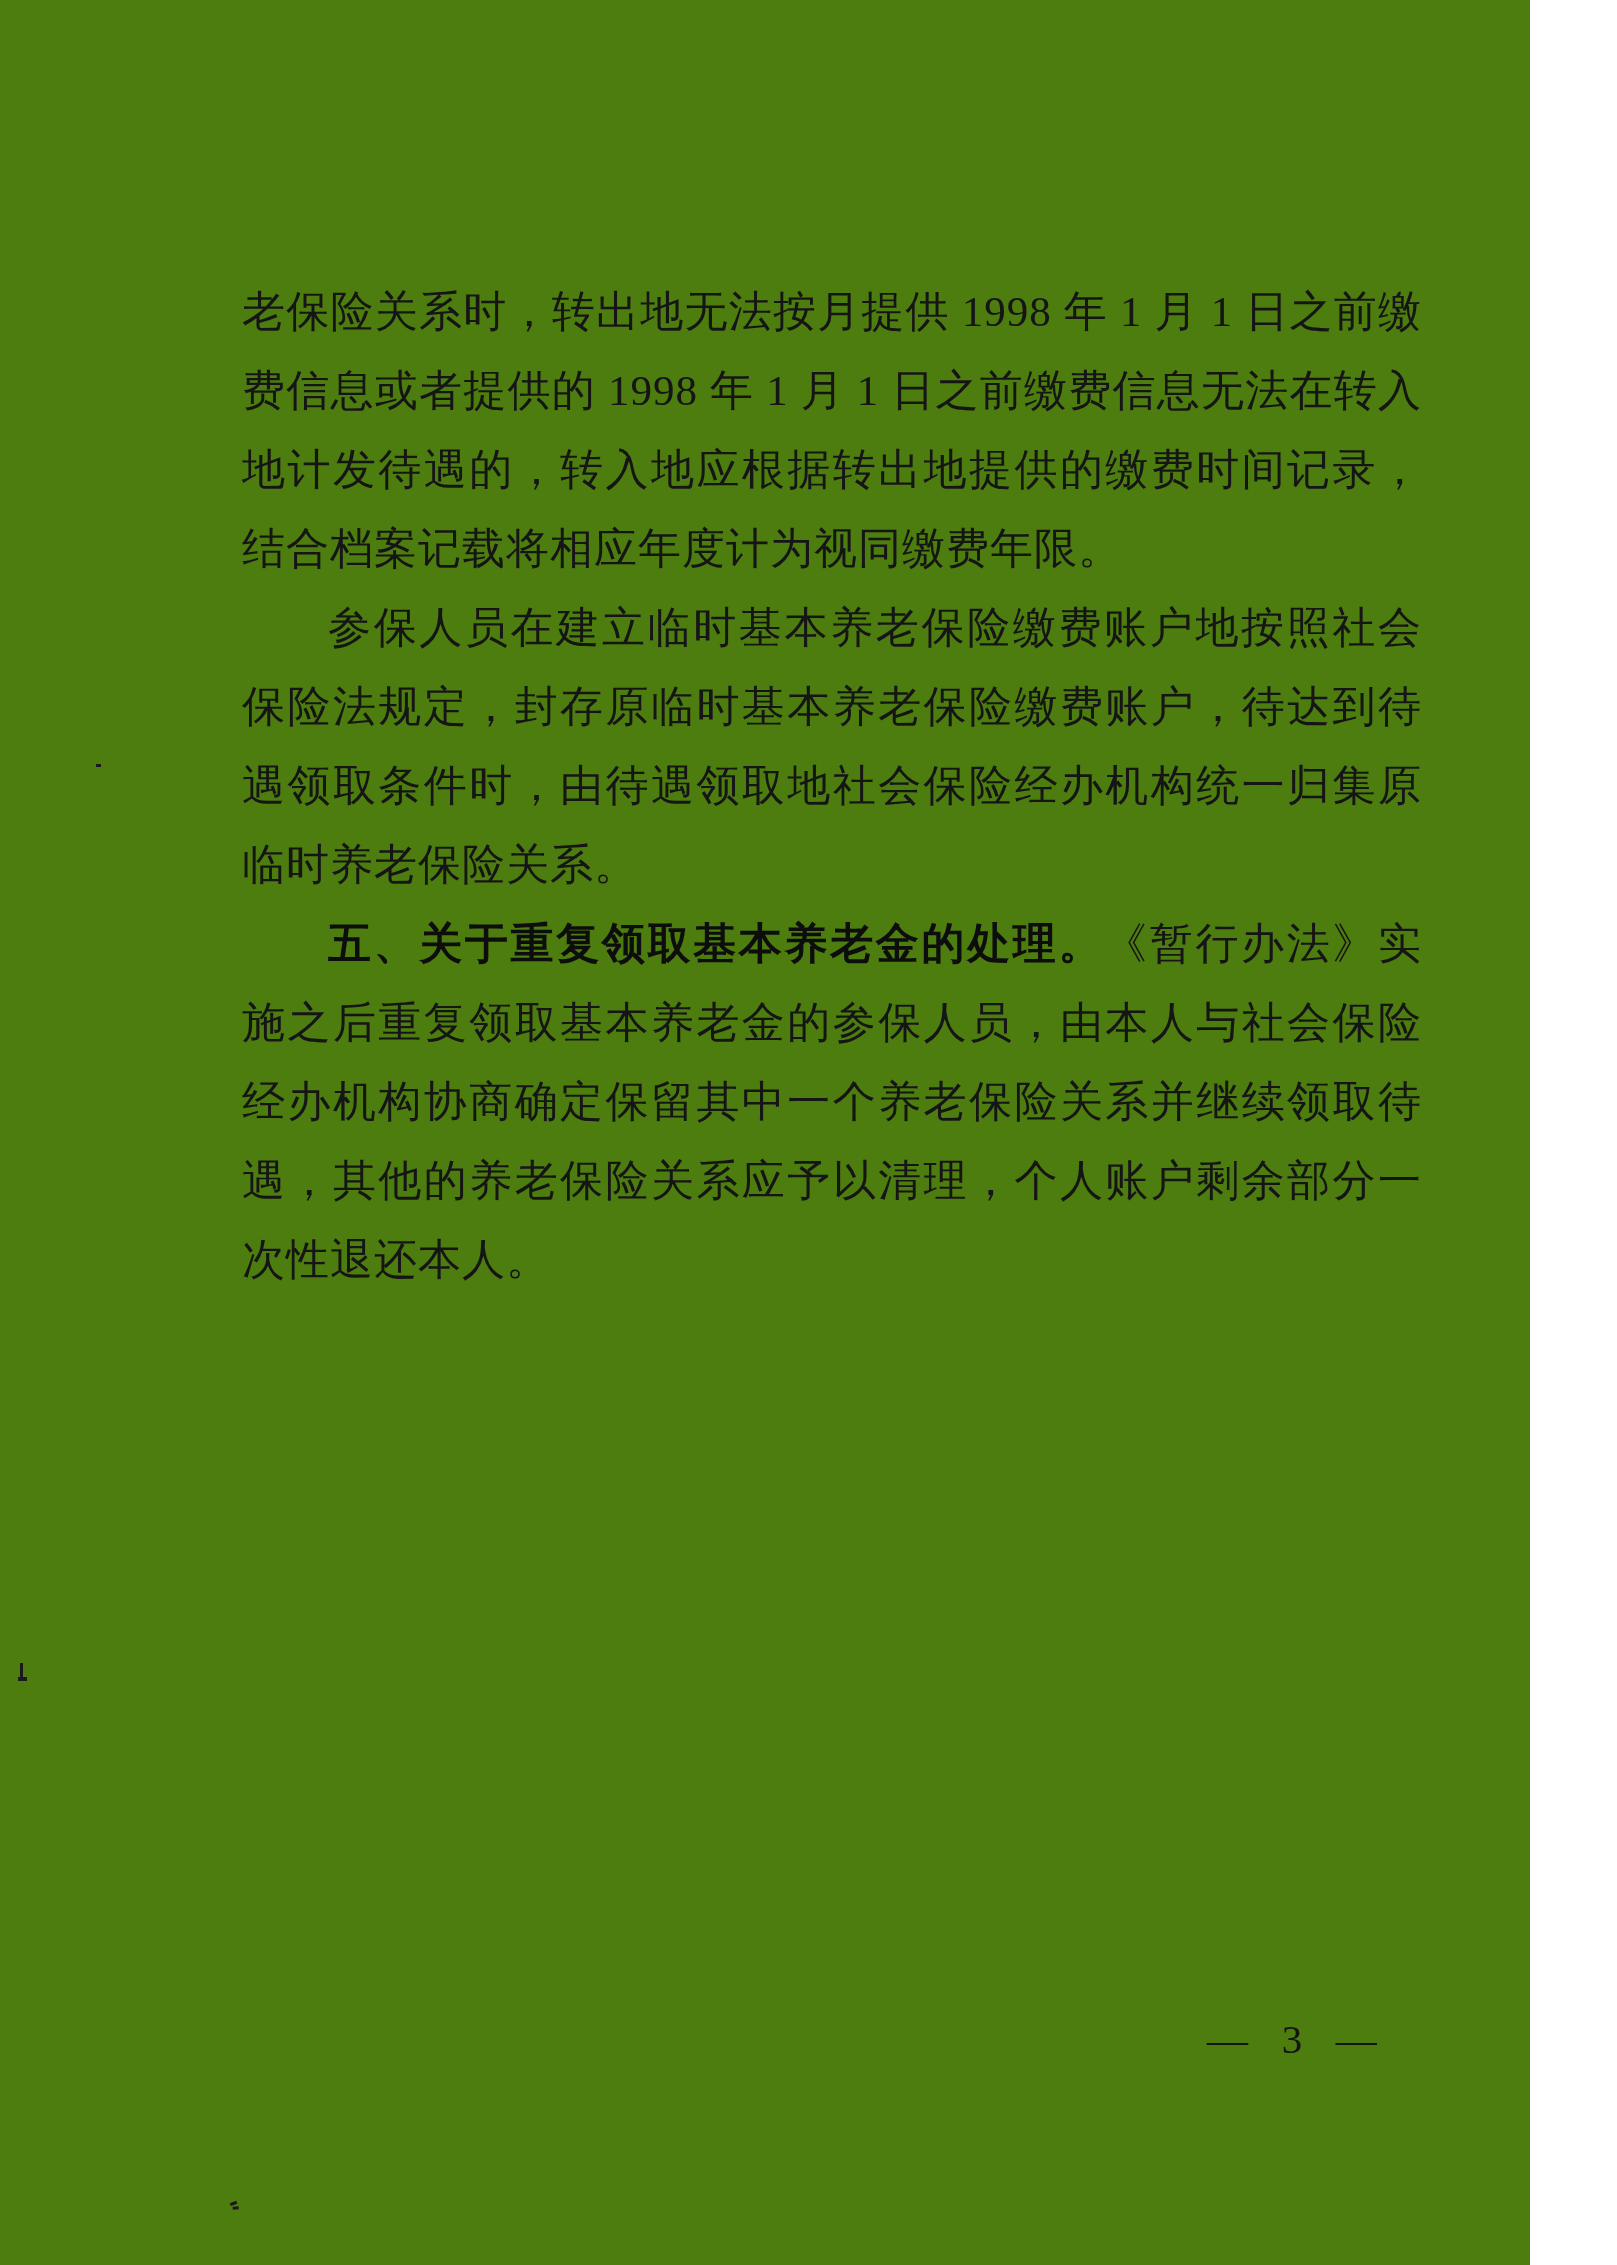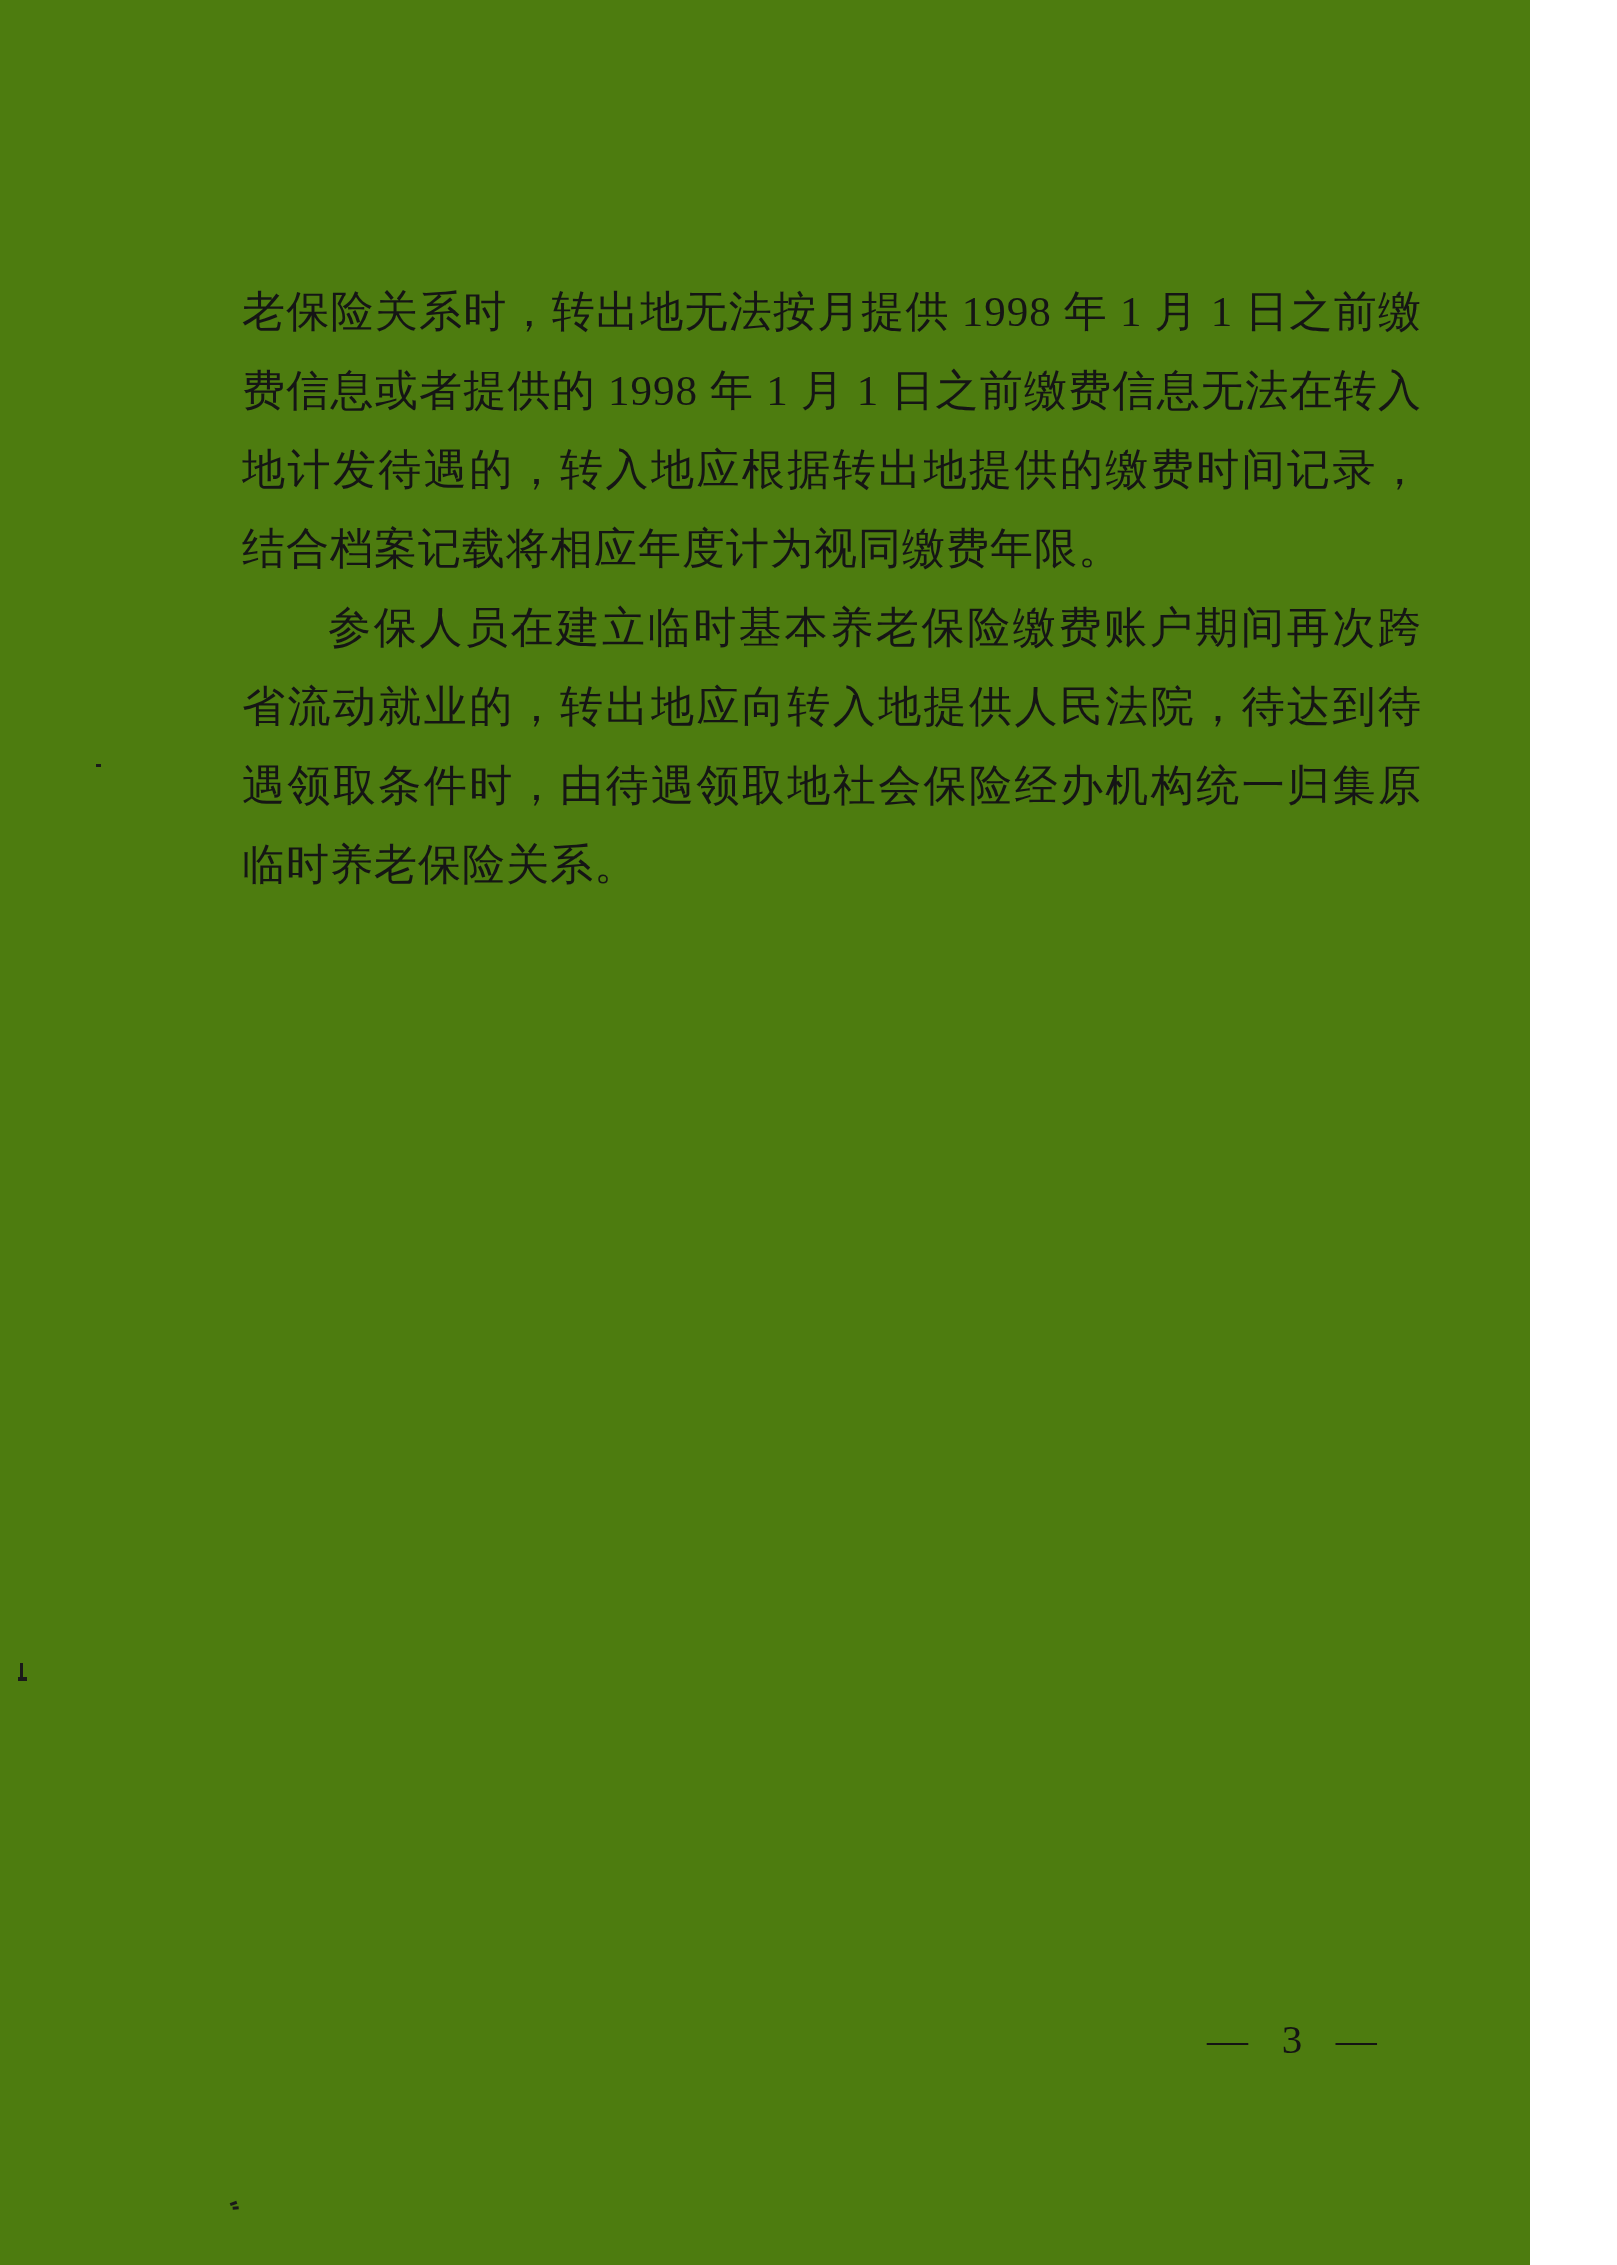--- a/index.html
+++ b/index.html
@@ -95,20 +95,21 @@
     background: #1a1a1a;
     transform: rotate(15deg);
   }
 </style>
 </head>
 <body>
 
 <div class="page">
   <div class="doc-body">
       <p class="para"><span class="seg">老保险关系时，转出地无法按月提供 1998 年 1 月 1 日之前缴费信息或者提供的 1998 年 1 月 1 日之前缴费信息无法在转入地计发待遇的，转入地应根据转出地提供的缴费时间记录，结合档案记载将相应年度计为视同缴费年限。</span></p>
-      <p class="para indent"><span class="seg">参保人员在建立临时基本养老保险缴费账户期间再次跨省流动就业的，转出地应向转入地提供人民法院，待达到待遇领取条件时，由待遇领取地社会保险经办机构统一归集原临时养老保险关系。</span></p>
+      <p class="para indent"><span class="seg">参保人员在建立临时基本养老保险缴费账户地按照社会保险法规定，封存原临时基本养老保险缴费账户，待达到待遇领取条件时，由待遇领取地社会保险经办机构统一归集原临时养老保险关系。</span></p>
+      <p class="para indent"><span class="seg bold">五、关于重复领取基本养老金的处理。</span><span class="seg">《暂行办法》实施之后重复领取基本养老金的参保人员，由本人与社会保险经办机构协商确定保留其中一个养老保险关系并继续领取待遇，其他的养老保险关系应予以清理，个人账户剩余部分一次性退还本人。</span></p>
     </div>
   <div class="page-number">— 3 —</div>
   <div class="speck s1"></div>
   <div class="speck s2"></div>
   <div class="speck s3"></div>
 </div>
 
 
 </body></html>

